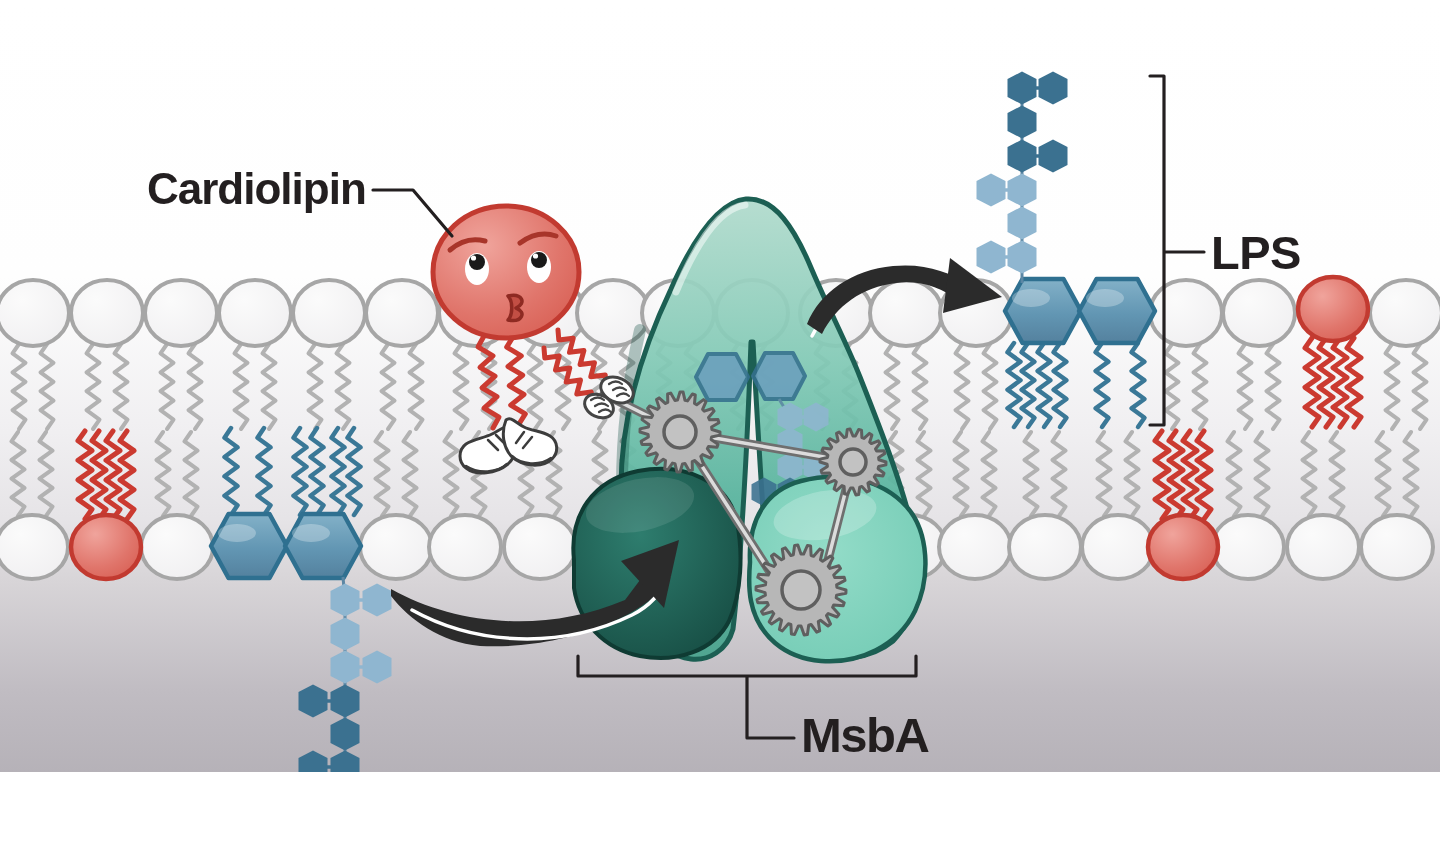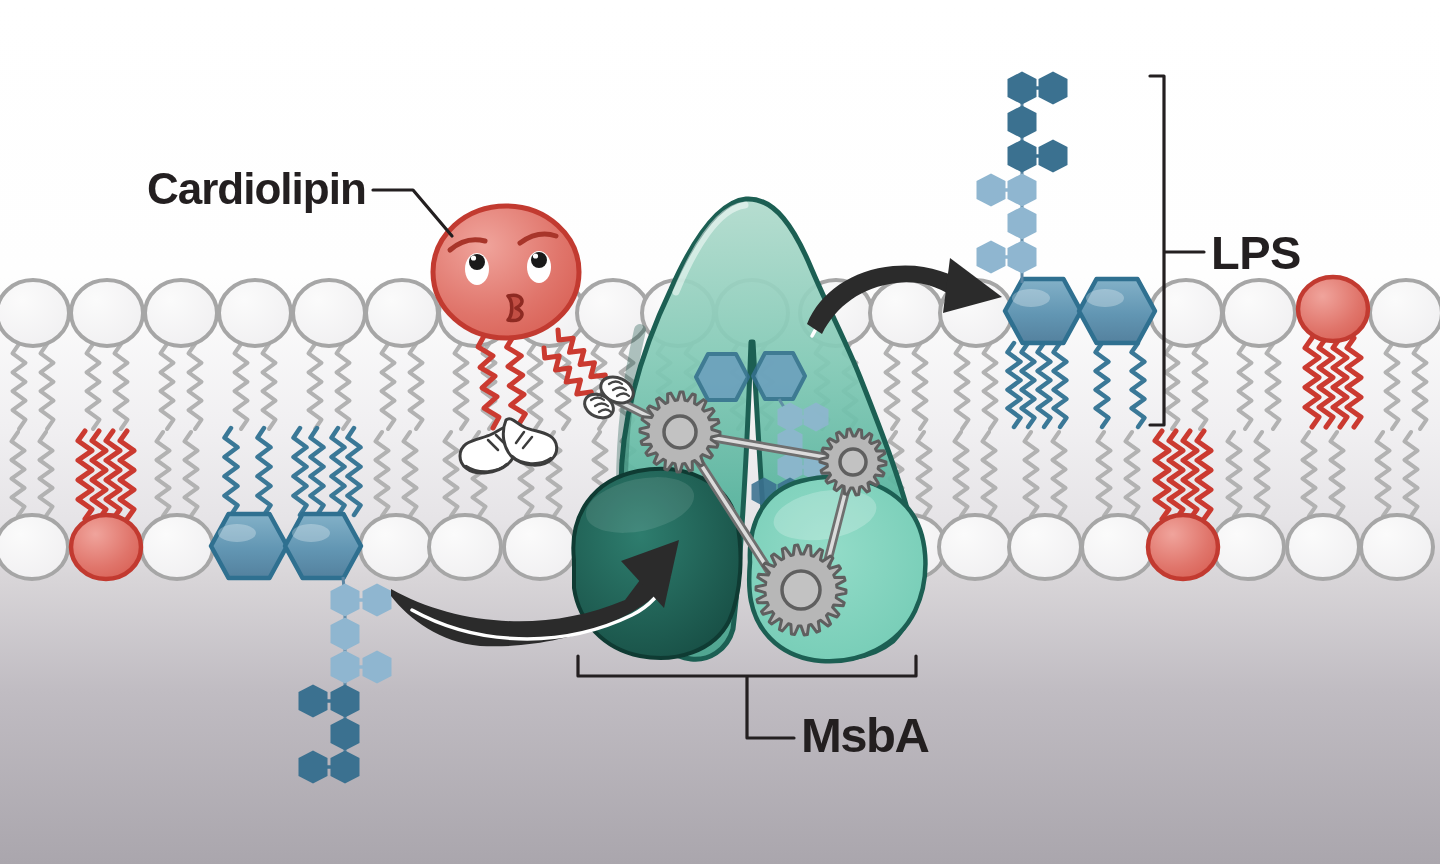--- a/index.html
+++ b/index.html
@@ -1,16 +1,16 @@
 <!DOCTYPE html>
 <html><head>
 <meta charset="utf-8">
 <style>
   html,body{margin:0;padding:0;background:#fff;}
-  .stage{width:1440px;height:864px;position:relative;overflow:hidden;}
+  .stage{width:1440px;height:772px;position:relative;overflow:hidden;}
   svg{display:block;}
   text{font-family:"Liberation Sans", sans-serif;fill:#231f20;font-weight:bold;}
   .lbl-cardiolipin{font-size:44px;letter-spacing:-1px;}
   .lbl-lps{font-size:47px;letter-spacing:-0.5px;}
   .lbl-msba{font-size:49px;letter-spacing:-1.5px;}
   .pointer,.bracket{stroke:#231f20;fill:none;stroke-width:3.2;stroke-linecap:round;stroke-linejoin:round;}
 </style>
 </head>
 <body>
 

